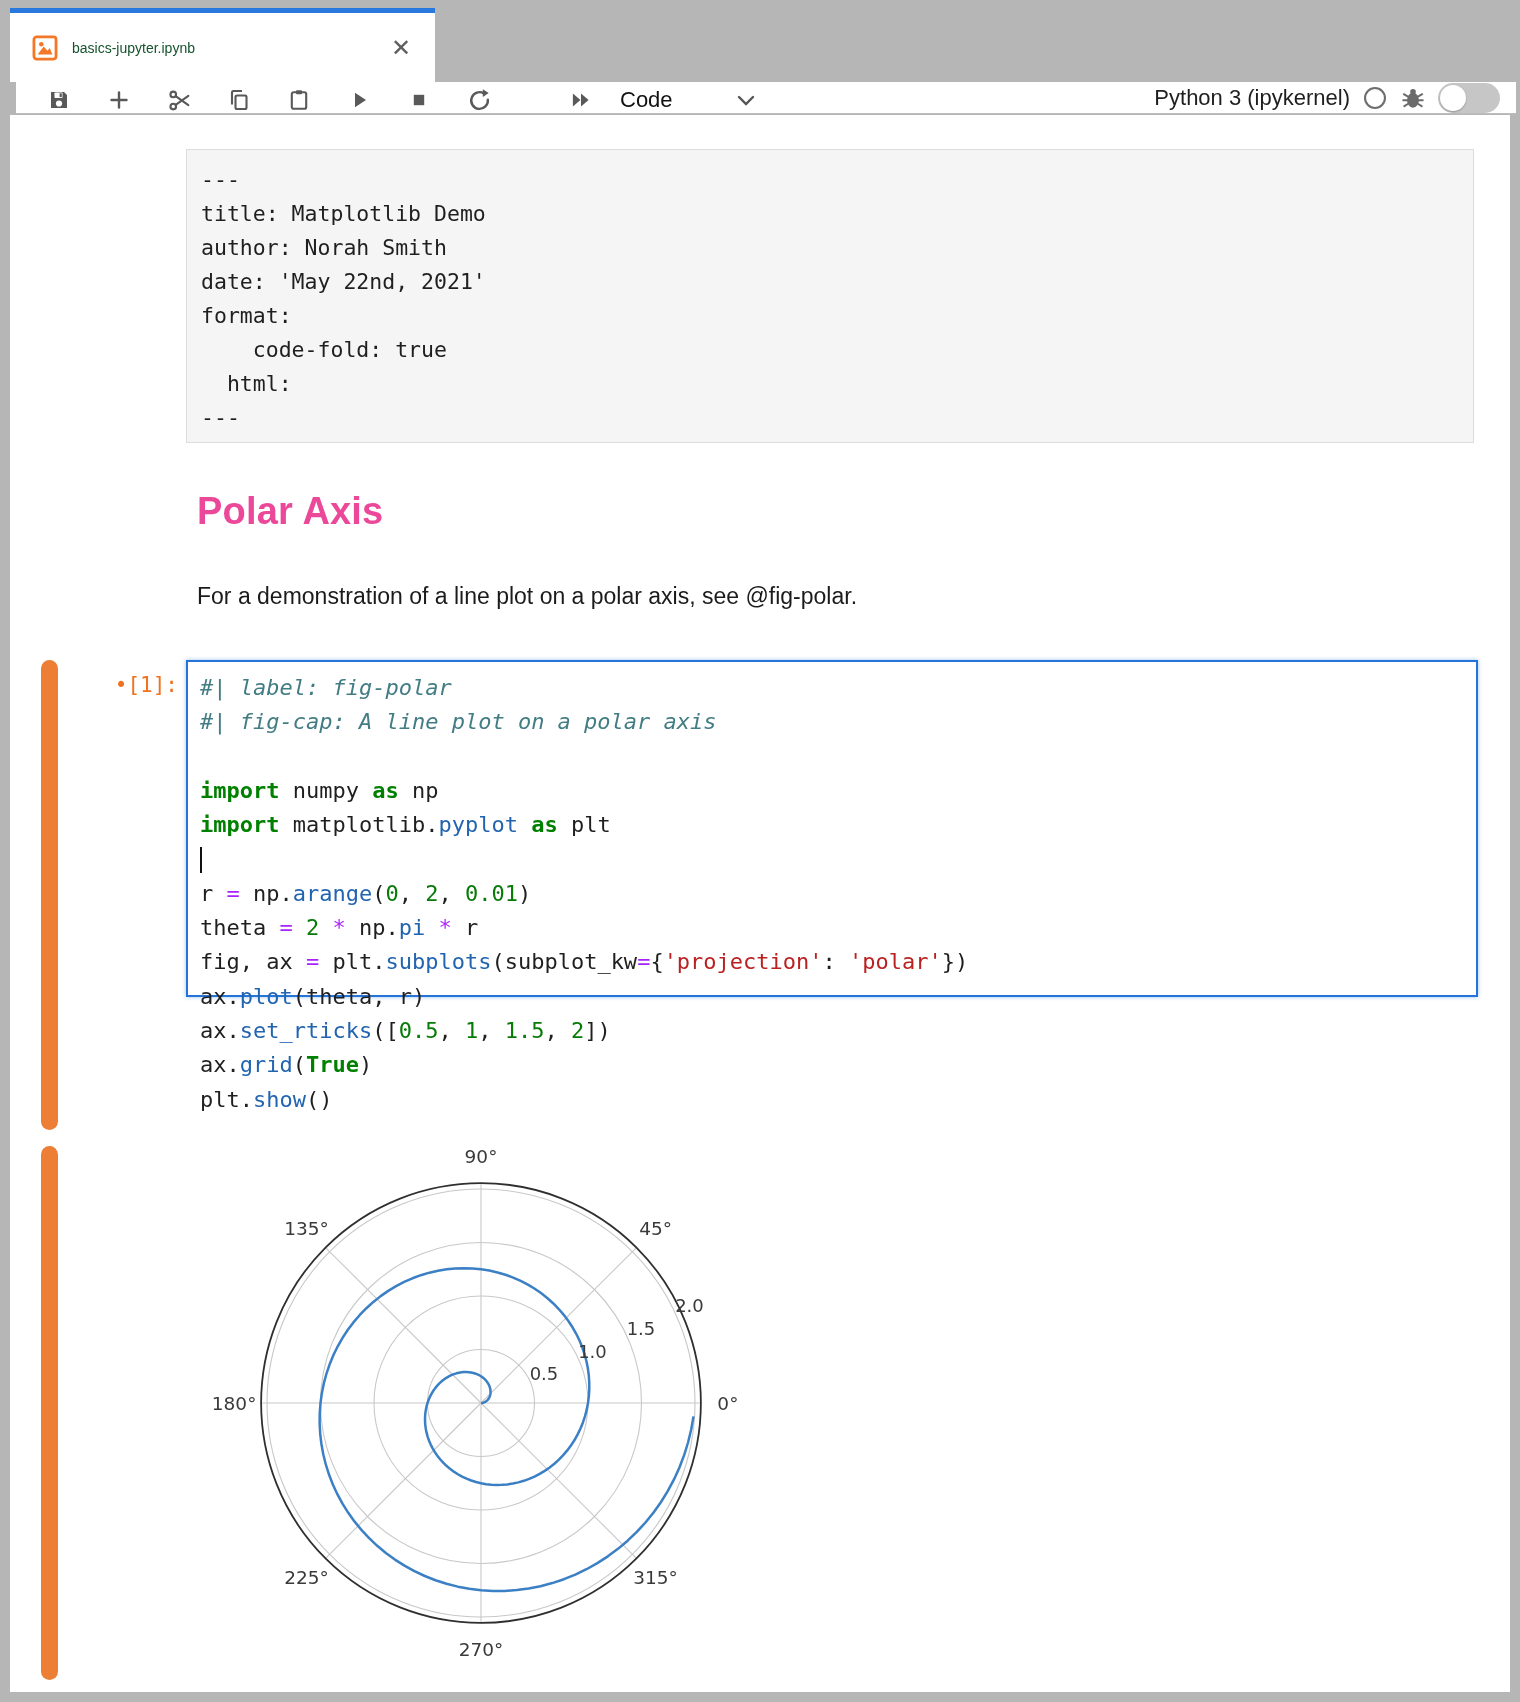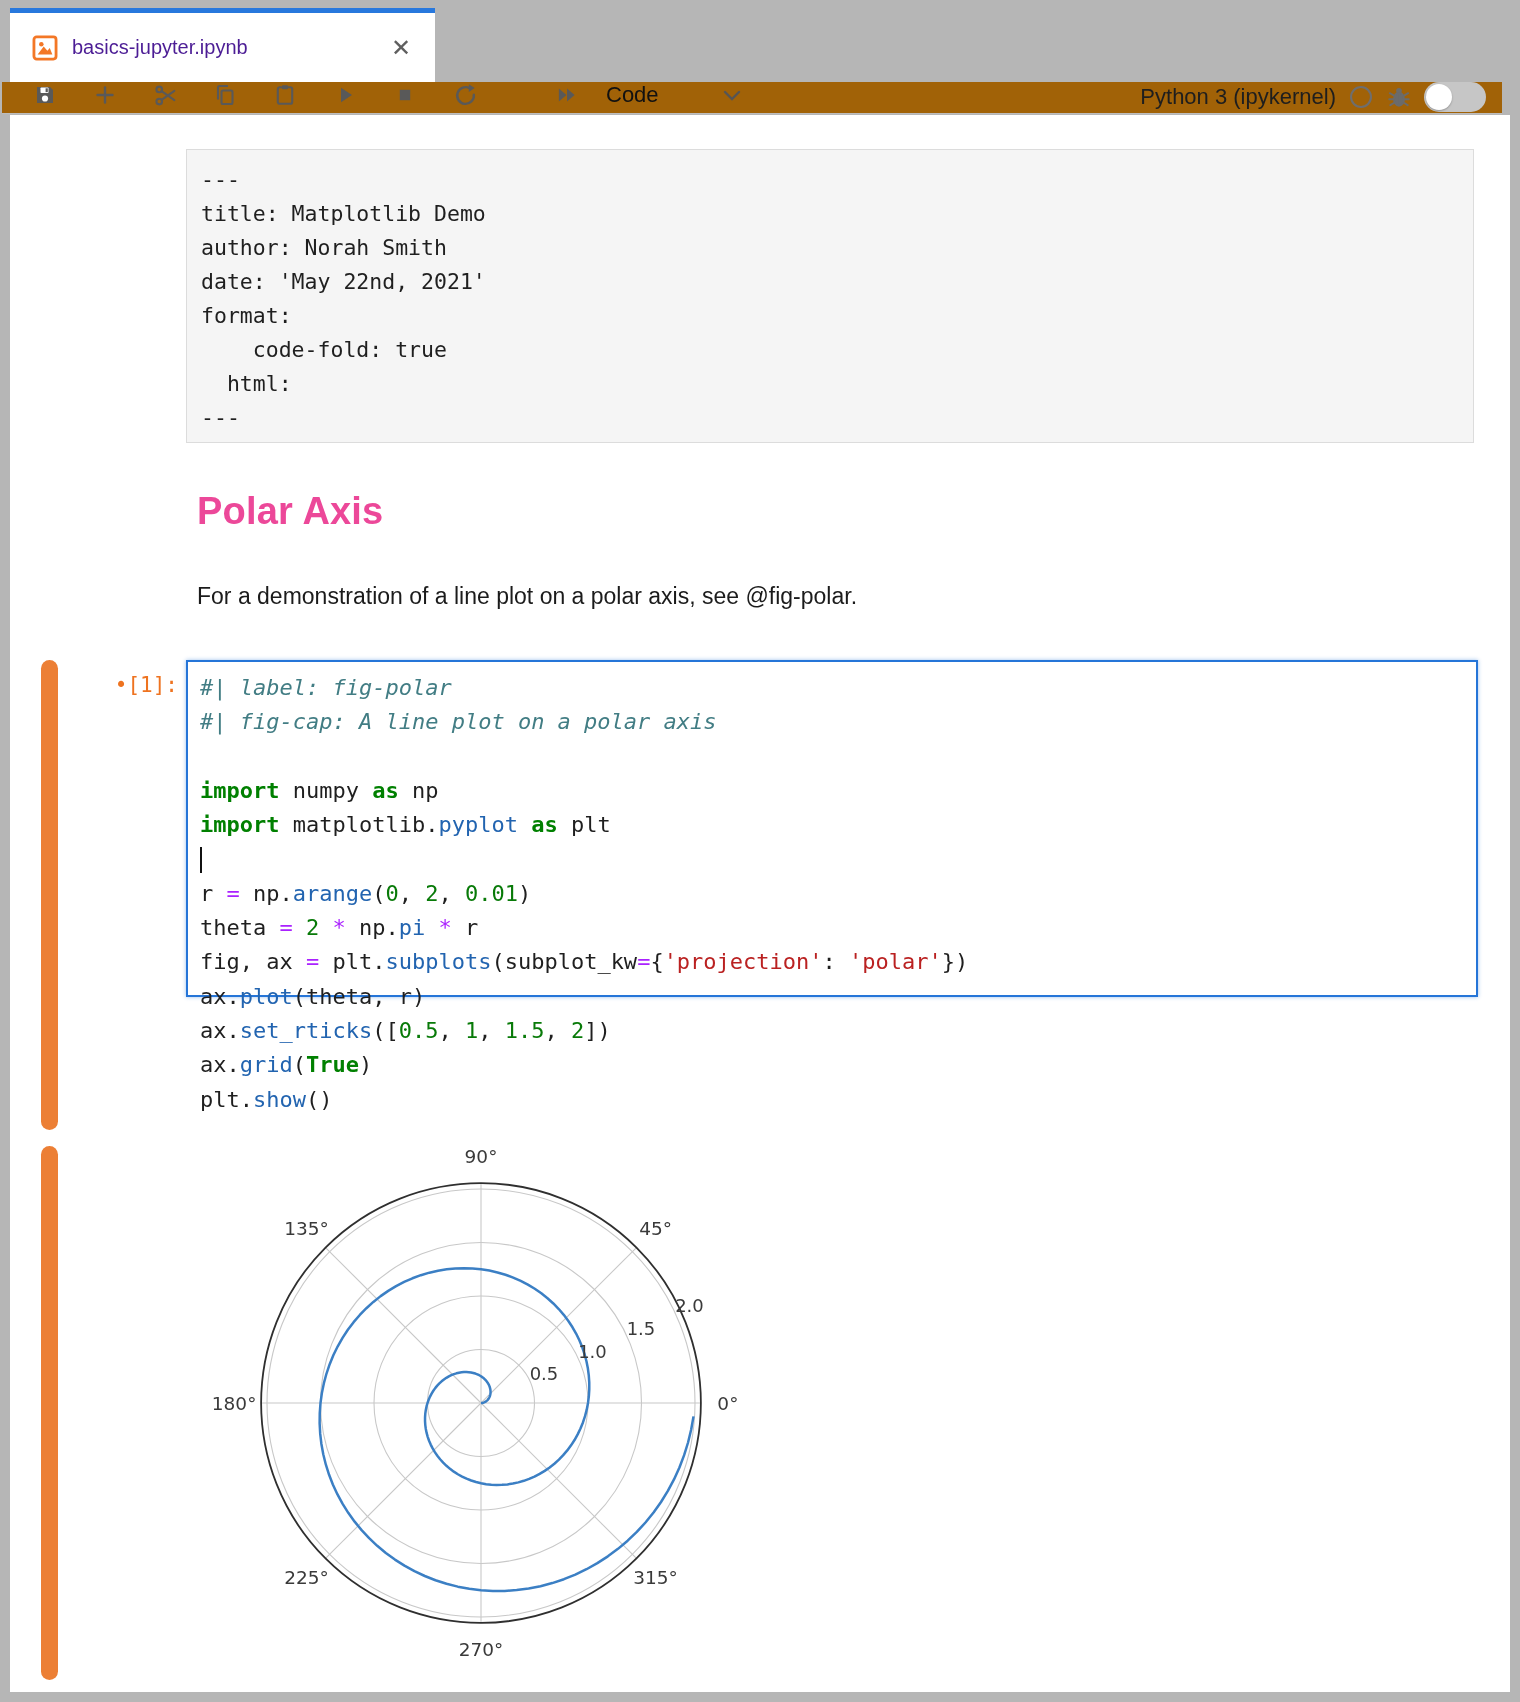--- a/index.html
+++ b/index.html
@@ -3,25 +3,25 @@
 <meta charset="utf-8">
 <style>
   * { margin:0; padding:0; box-sizing:border-box; }
   body { background:#8f8f8f; font-family:"Liberation Sans", sans-serif; }
   .screen { position:relative; width:1520px; height:1702px; background:#b6b6b6; overflow:hidden; }
 
   
   .tab { position:absolute; left:10px; top:8px; width:425px; height:74px; background:#fff; }
   .tab-accent { position:absolute; left:0; top:0; width:100%; height:5px; background:#2878dd; }
   .tab-inner { position:absolute; left:0; top:5px; width:100%; height:69px; display:flex; align-items:center; padding:0 18px 0 22px; }
-  .tab-title { font-size:20px; color:#4c1d95; margin-left:14px; flex:1; white-space:nowrap; overflow:hidden; }
+  .tab-title { font-size:14px; color:#14532d; margin-left:14px; flex:1; white-space:nowrap; overflow:hidden; }
   .tab-close { font-size:24px; color:#5f5f5f; line-height:1; cursor:pointer; padding:2px 6px; }
 
   
-  .toolbar { position:absolute; left:2px; top:82px; width:1500px; height:32px; background:#a16207; border-bottom:1px solid #bdbdbd; display:flex; align-items:flex-start; }
+  .toolbar { position:absolute; left:16px; top:82px; width:1500px; height:32px; background:#ffffff; border-bottom:1px solid #bdbdbd; display:flex; align-items:flex-end; }
   .tb-left { display:flex; align-items:center; gap:34px; padding-left:30px; }
   .tb-btn { width:26px; height:26px; display:flex; align-items:center; justify-content:center; cursor:pointer; }
   .tb-gap { width:8px; }
   .celltype { display:flex; align-items:center; margin-left:26px; cursor:pointer; }
   .celltype-label { font-size:22px; color:#111; }
   .celltype-chev { margin-left:64px; display:flex; align-items:center; }
   .tb-right { margin-left:auto; display:flex; align-items:center; gap:12px; padding-right:16px; }
   .kernel-name { font-size:22px; color:#1e1e1e; }
   .toggle { position:relative; width:62px; height:30px; background:#c6c6c6; border-radius:15px; cursor:pointer; }
   .toggle-knob { position:absolute; left:2px; top:2px; width:26px; height:26px; border-radius:50%; background:#fff; box-shadow:0 1px 2px rgba(0,0,0,.25); }

